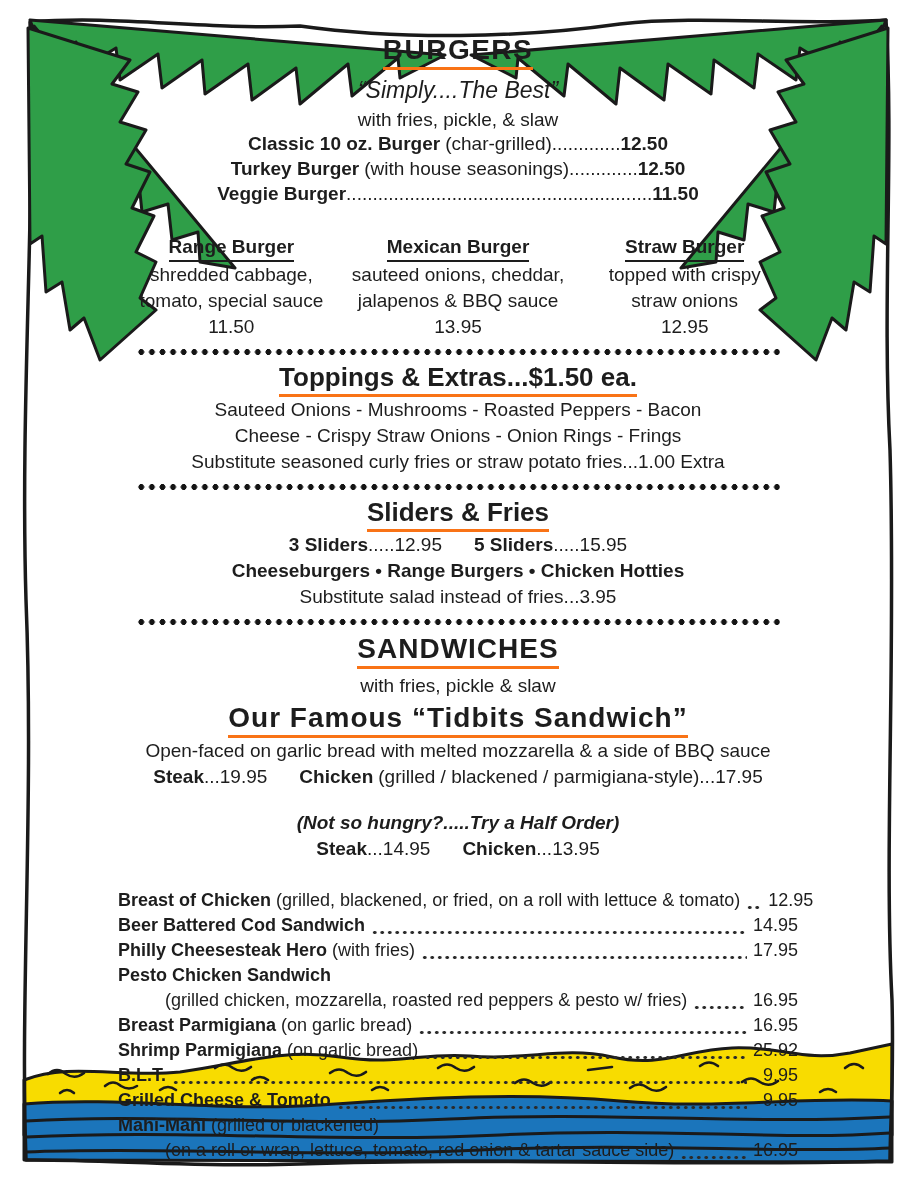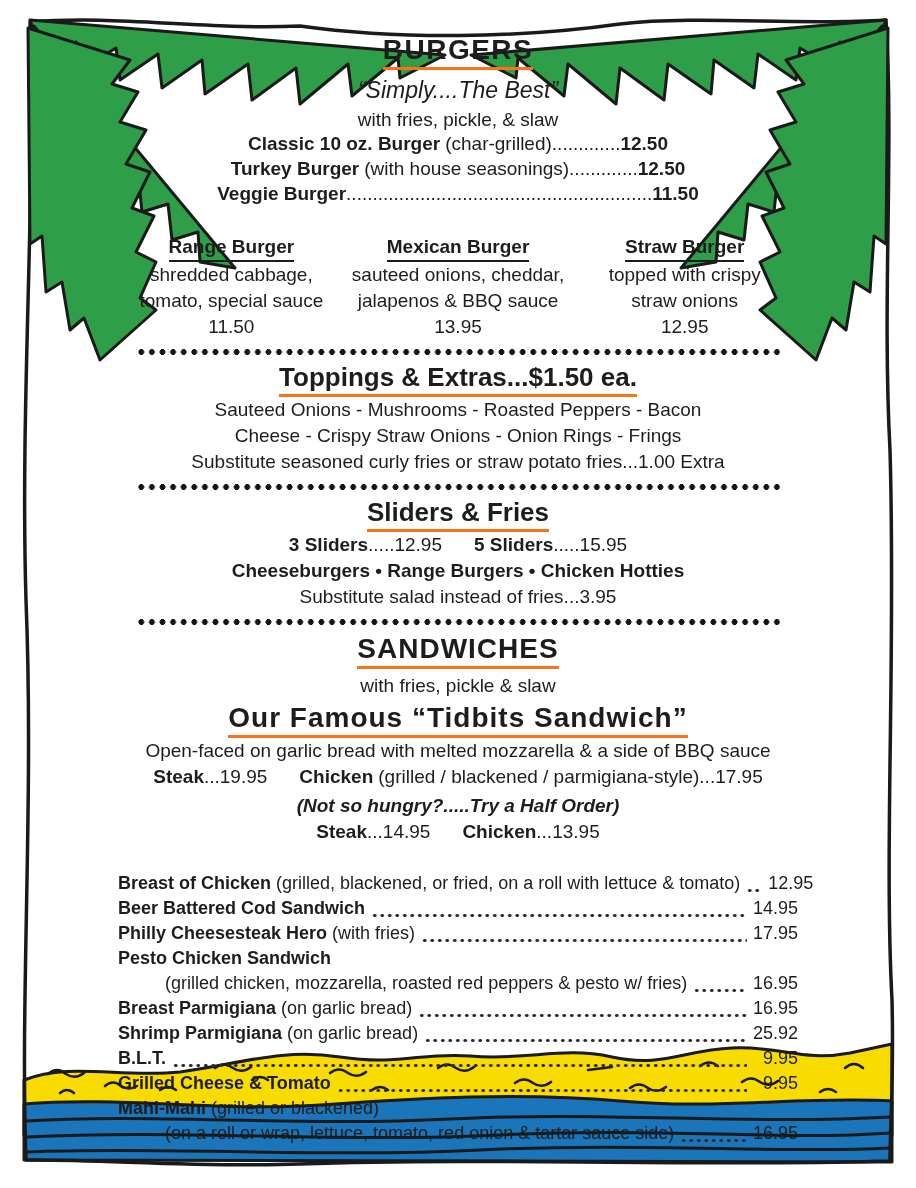--- a/index.html
+++ b/index.html
@@ -26,21 +26,21 @@
   .sp-name{font-weight:bold;}
   .dots-divider{
     width:644px;height:8px;margin:8px auto 6px;
     background-image:radial-gradient(circle at 50% 50%, #141414 2.7px, transparent 3.2px);
     background-size:10.6px 8px;background-repeat:repeat-x;
   }
   .sec-title{font-size:26px;font-weight:bold;line-height:31px;margin-top:4px;}
   .big-title{font-size:28px;font-weight:bold;letter-spacing:1px;line-height:33px;margin-top:4px;}
   .pline{font-size:19px;line-height:26px;}
   .gap{display:inline-block;width:32px;}
-  .half-head{font-size:19px;font-weight:bold;font-style:italic;line-height:26px;margin-top:3px;}
+  .half-head{font-size:19px;font-weight:bold;font-style:italic;line-height:26px;margin-top:20px;}
   .list{margin-top:28px;text-align:left;font-size:18px;}
   .mi{display:flex;align-items:baseline;height:25px;}
   .mi-name{font-weight:bold;white-space:nowrap;}
   .mi-note{white-space:nowrap;}
   .mi-note:not(:empty){margin-left:5px;}
   .leader{
     flex:1;min-width:16px;height:5px;align-self:flex-end;margin:0 5px 5px 6px;
     background-image:radial-gradient(circle at 50% 50%, #2a2a2a 1.5px, transparent 1.9px);
     background-size:7.5px 5px;background-repeat:repeat-x;background-position:left bottom;
   }

